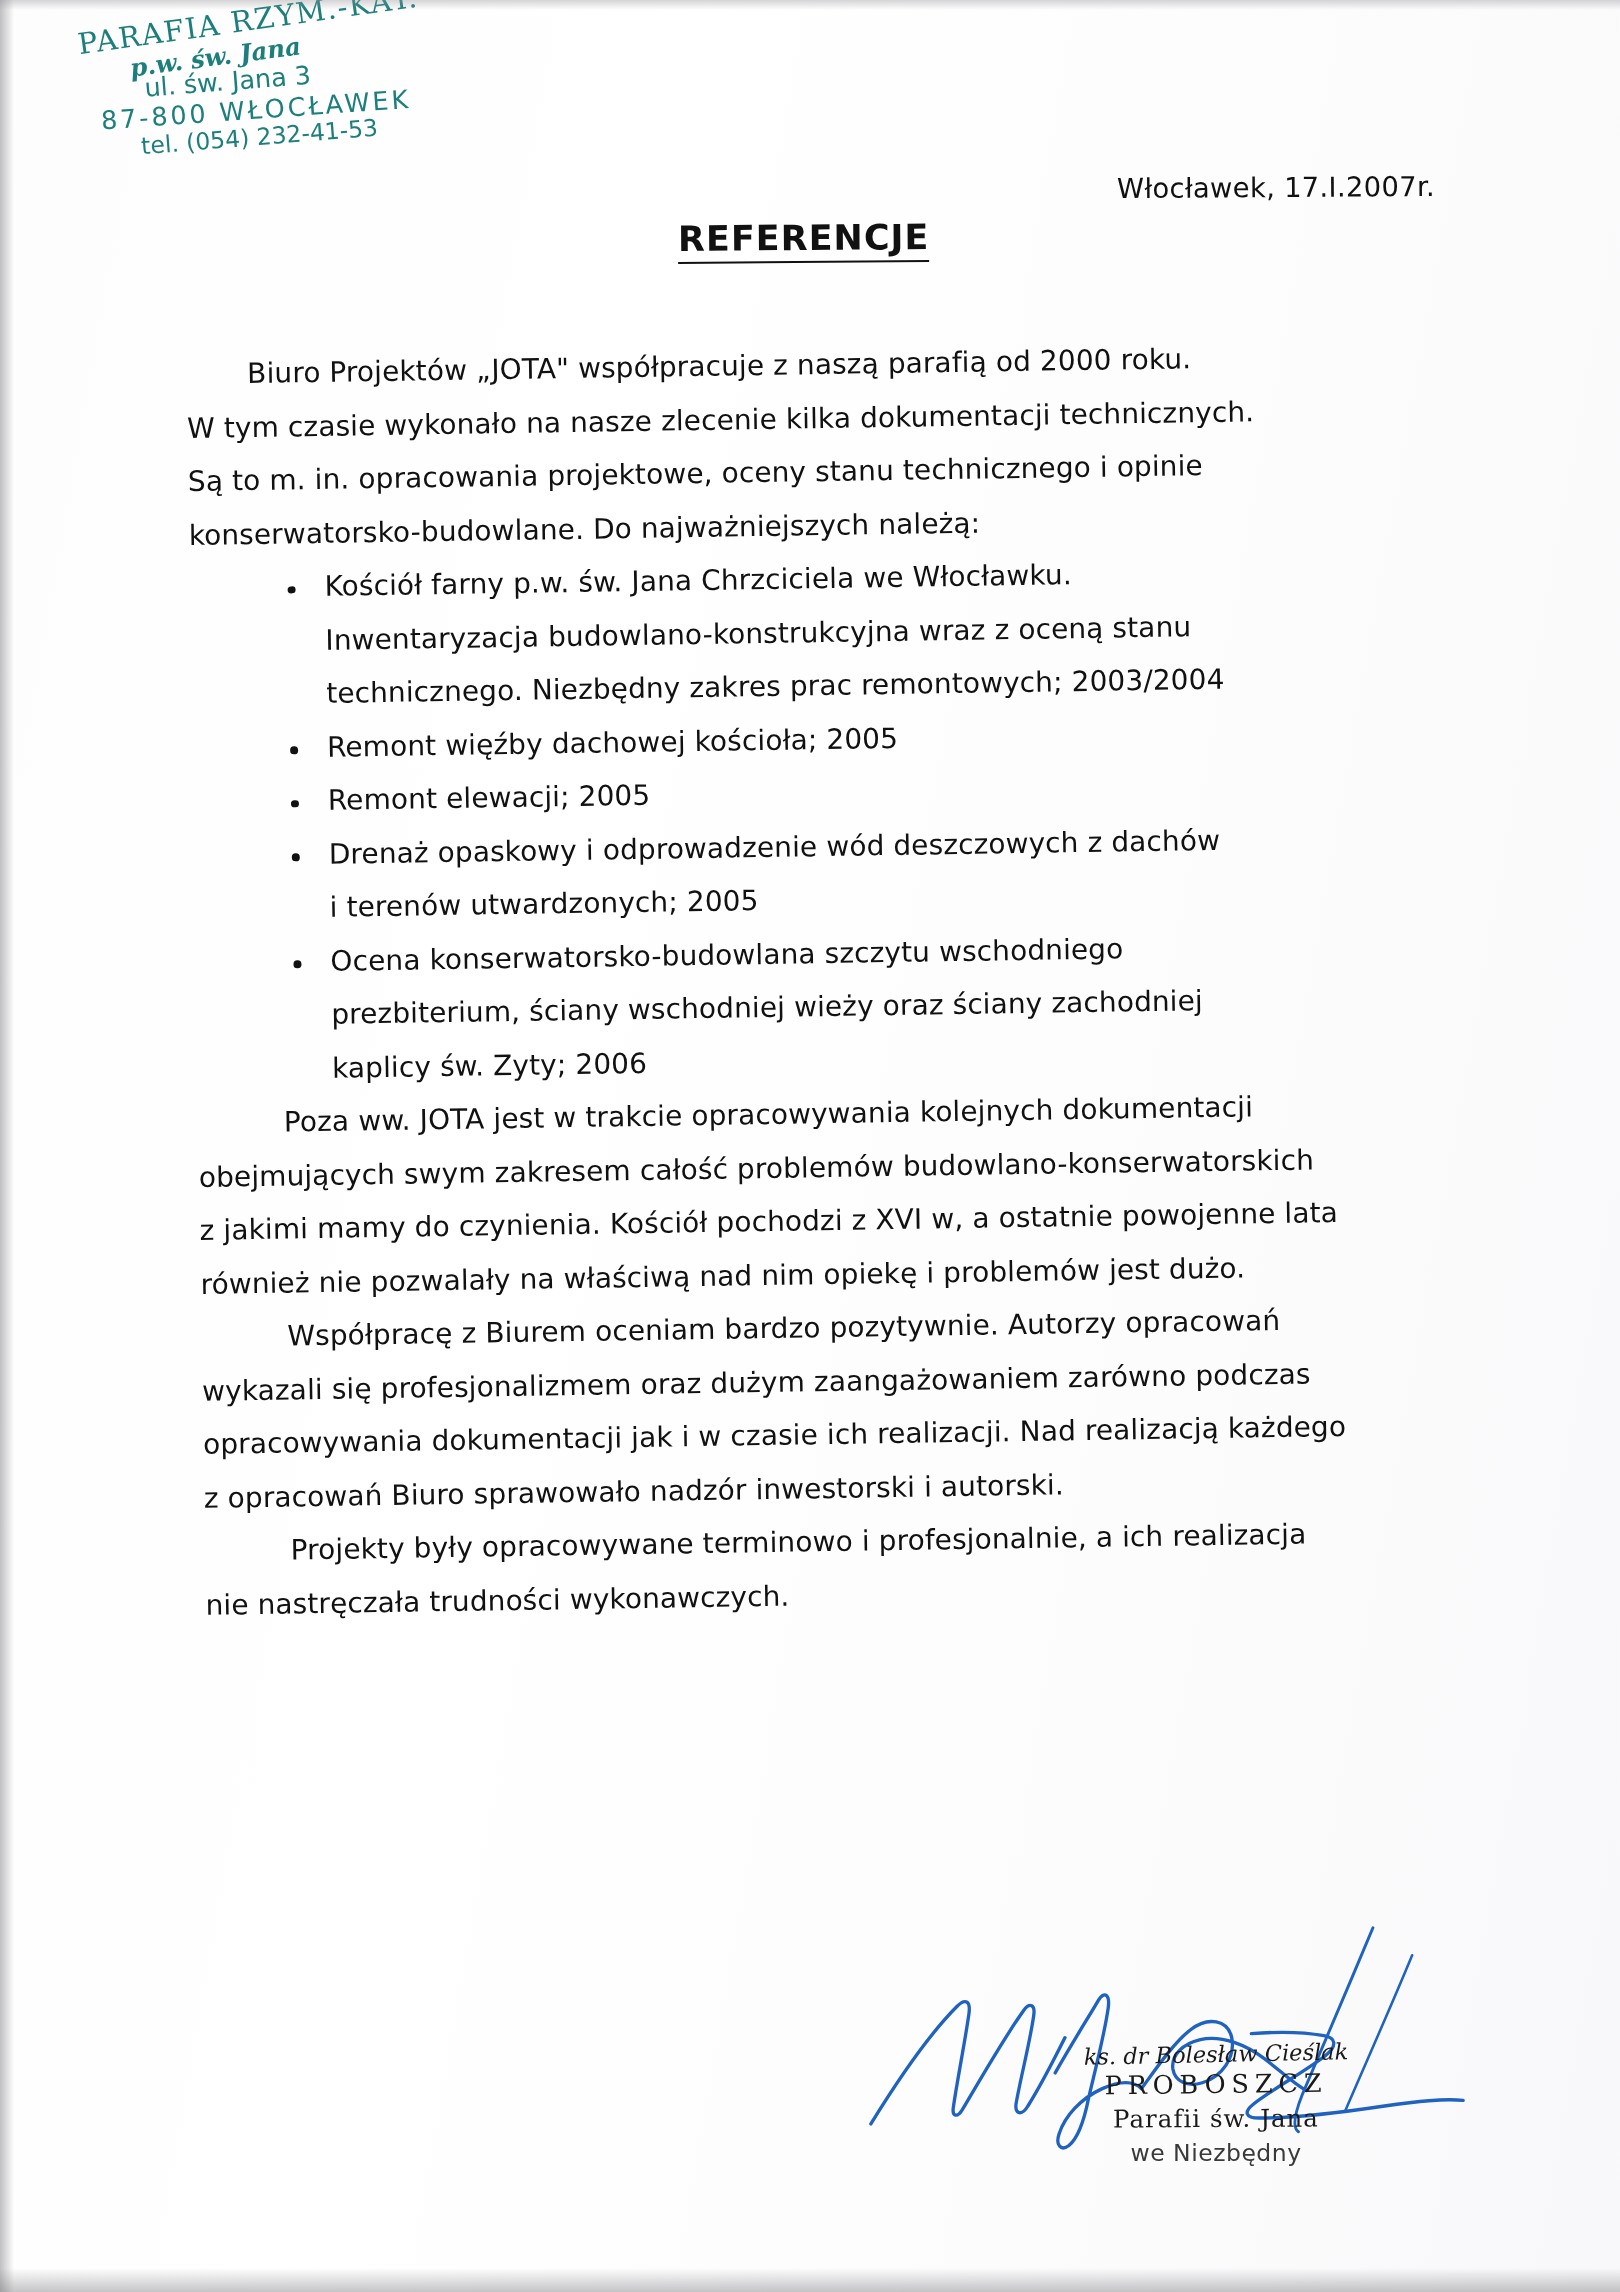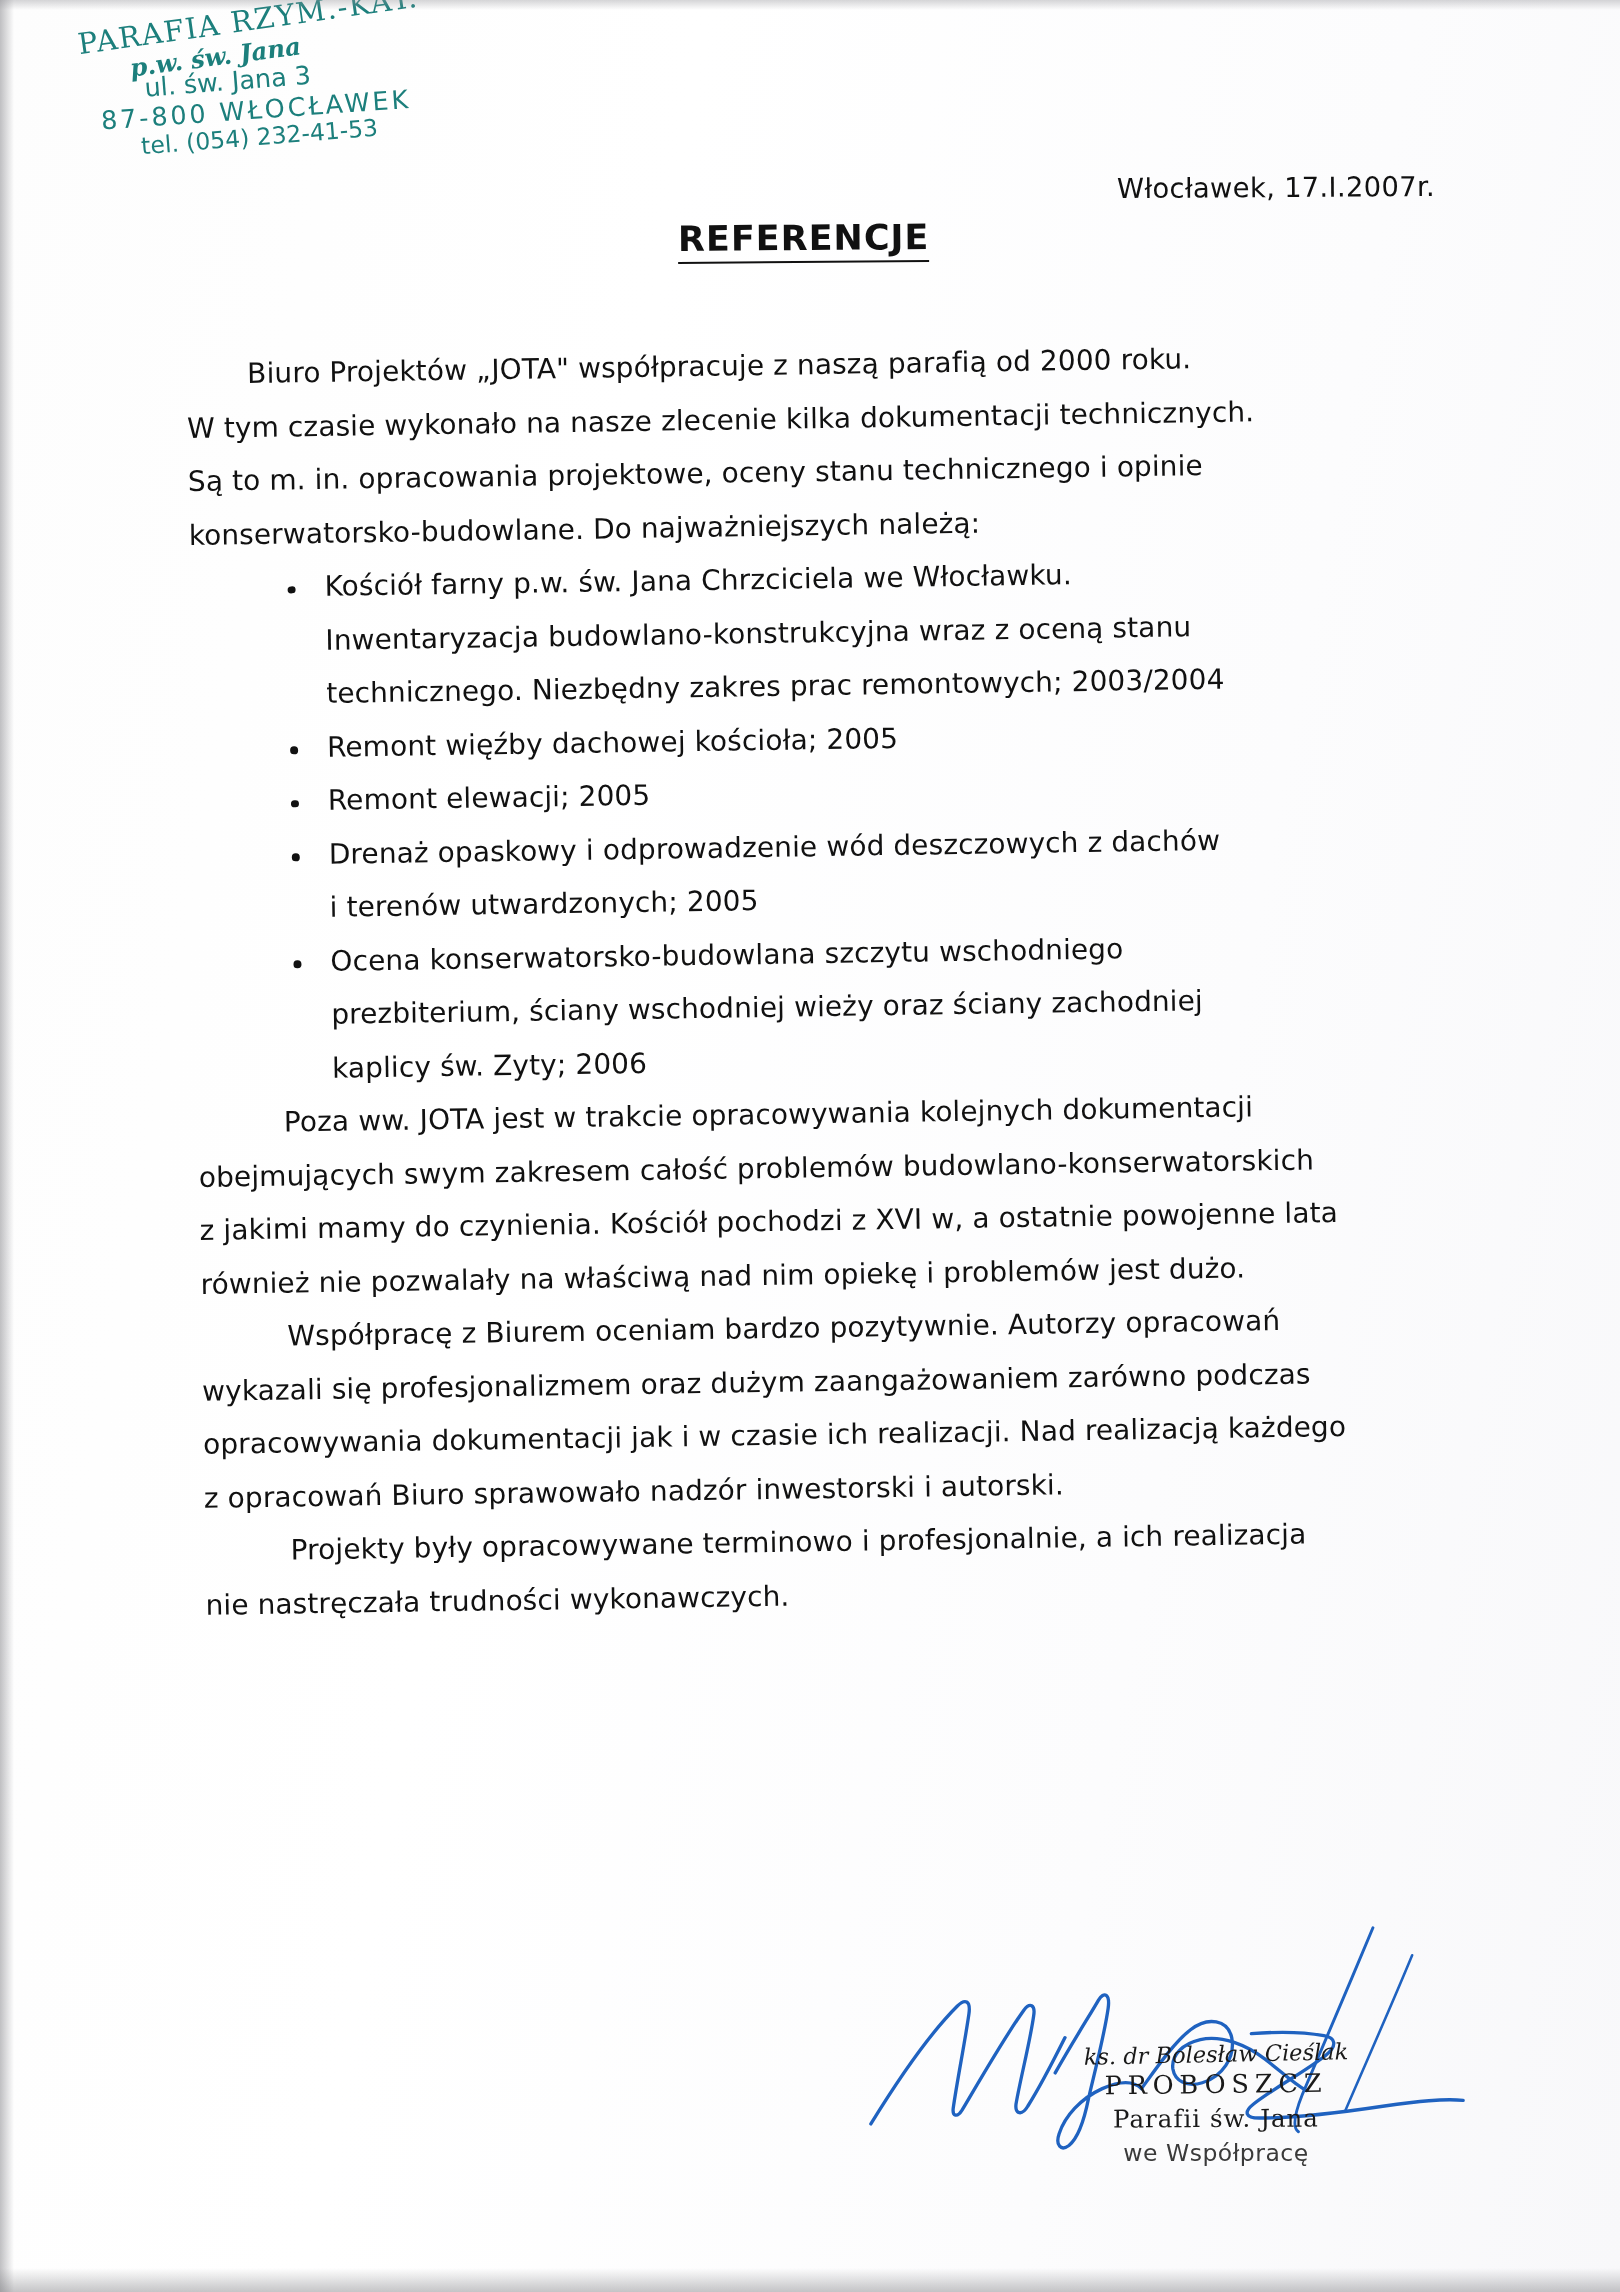--- a/index.html
+++ b/index.html
@@ -284,20 +284,20 @@
       <path d="M396 120 C 420 118, 448 118, 470 122 C 482 124, 484 132, 472 142 C 452 158, 418 176, 398 192 C 388 200, 390 206, 404 206 C 440 206, 490 200, 530 194 C 566 189, 592 186, 612 188" stroke-width="3.4"></path>
       <path d="M520 12 C 496 70, 468 134, 448 182 C 440 202, 438 216, 444 220" stroke-width="3.0"></path>
       <path d="M560 40 C 536 98, 510 156, 492 198" stroke-width="2.6"></path>
     </g>
   </svg>
 
   <div class="sig-stamp">
     <div class="ss-name">ks. dr Bolesław Cieślak</div>
     <div class="ss-role">PROBOSZCZ</div>
     <div class="ss-parish">Parafii św. Jana</div>
-    <div class="ss-city">we Współpracę</div>
+    <div class="ss-city">we Niezbędny</div>
   </div>
 
   <div class="edge-shadow-left"></div>
   <div class="edge-shadow-top"></div>
   <div class="edge-shadow-bottom"></div>
 </div>
 
 
 </body></html>

